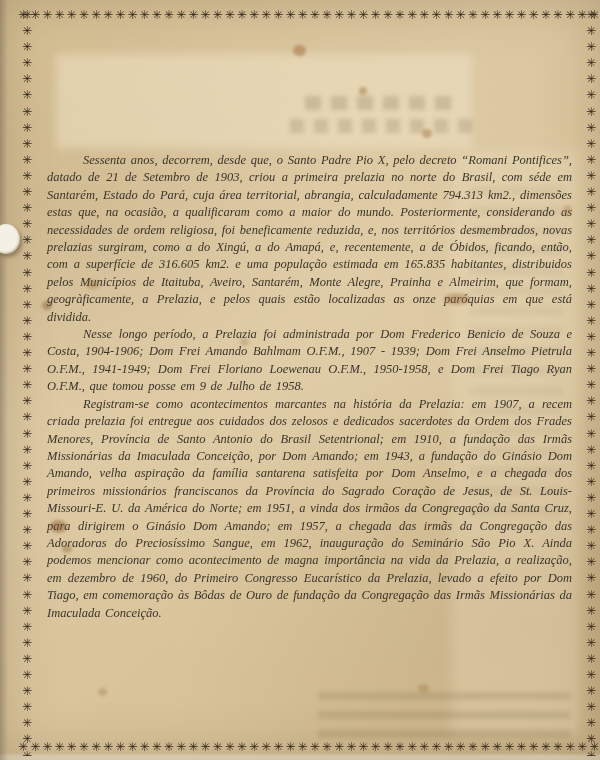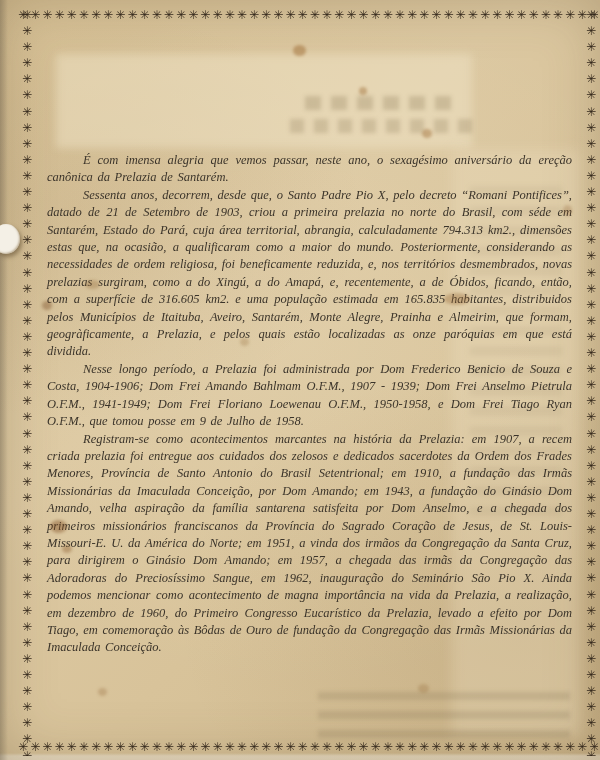--- a/index.html
+++ b/index.html
@@ -94,21 +94,20 @@
   <div class="ghost g-right-col"></div>
   <div class="ghost g-bottom"></div>
 
   <div class="border-strip border-h border-top">✳✳✳✳✳✳✳✳✳✳✳✳✳✳✳✳✳✳✳✳✳✳✳✳✳✳✳✳✳✳✳✳✳✳✳✳✳✳✳✳✳✳✳✳✳✳✳✳✳✳✳✳✳✳✳✳✳✳✳✳</div>
   <div class="border-strip border-h border-bottom">✳✳✳✳✳✳✳✳✳✳✳✳✳✳✳✳✳✳✳✳✳✳✳✳✳✳✳✳✳✳✳✳✳✳✳✳✳✳✳✳✳✳✳✳✳✳✳✳✳✳✳✳✳✳✳✳✳✳✳✳</div>
   <div class="border-strip border-v border-left">✳✳✳✳✳✳✳✳✳✳✳✳✳✳✳✳✳✳✳✳✳✳✳✳✳✳✳✳✳✳✳✳✳✳✳✳✳✳✳✳✳✳✳✳✳✳✳✳✳✳✳✳✳✳✳✳✳✳✳✳</div>
   <div class="border-strip border-v border-right">✳✳✳✳✳✳✳✳✳✳✳✳✳✳✳✳✳✳✳✳✳✳✳✳✳✳✳✳✳✳✳✳✳✳✳✳✳✳✳✳✳✳✳✳✳✳✳✳✳✳✳✳✳✳✳✳✳✳✳✳</div>
 
 
   <div class="body">
-    <p>É com imensa alegria que vemos passar, neste ano, o sexagésimo aniversário da ereção canônica da Prelazia de Santarém.</p>
     <p>Sessenta anos, decorrem, desde que, o Santo Padre Pio X, pelo decreto “Romani Pontifices”, datado de 21 de Setembro de 1903, criou a primeira prelazia no norte do Brasil, com séde em Santarém, Estado do Pará, cuja área territorial, abrangia, calculadamente 794.313 km2., dimensões estas que, na ocasião, a qualificaram como a maior do mundo. Posteriormente, considerando as necessidades de ordem religiosa, foi beneficamente reduzida, e, nos territórios desmembrados, novas prelazias surgiram, como a do Xingú, a do Amapá, e, recentemente, a de Óbidos, ficando, então, com a superfície de 316.605 km2. e uma população estimada em 165.835 habitantes, distribuidos pelos Municípios de Itaituba, Aveiro, Santarém, Monte Alegre, Prainha e Almeirim, que formam, geogràficamente, a Prelazia, e pelos quais estão localizadas as onze paróquias em que está dividida.</p>
     <p>Nesse longo período, a Prelazia foi administrada por Dom Frederico Benicio de Souza e Costa, 1904-1906; Dom Frei Amando Bahlmam O.F.M., 1907 - 1939; Dom Frei Anselmo Pietrula O.F.M., 1941-1949; Dom Frei Floriano Loewenau O.F.M., 1950-1958, e Dom Frei Tiago Ryan O.F.M., que tomou posse em 9 de Julho de 1958.</p>
     <p>Registram-se como acontecimentos marcantes na história da Prelazia: em 1907, a recem criada prelazia foi entregue aos cuidados dos zelosos e dedicados sacerdotes da Ordem dos Frades Menores, Província de Santo Antonio do Brasil Setentrional; em 1910, a fundação das Irmãs Missionárias da Imaculada Conceição, por Dom Amando; em 1943, a fundação do Ginásio Dom Amando, velha aspiração da família santarena satisfeita por Dom Anselmo, e a chegada dos primeiros missionários franciscanos da Província do Sagrado Coração de Jesus, de St. Louis-Missouri-E. U. da América do Norte; em 1951, a vinda dos irmãos da Congregação da Santa Cruz, para dirigirem o Ginásio Dom Amando; em 1957, a chegada das irmãs da Congregação das Adoradoras do Preciosíssimo Sangue, em 1962, inauguração do Seminário São Pio X.  Ainda podemos mencionar como acontecimento de magna importância na vida da Prelazia, a realização, em dezembro de 1960, do Primeiro Congresso Eucarístico da Prelazia, levado a efeito por Dom Tiago, em comemoração às Bôdas de Ouro de fundação da Congregação das Irmãs Missionárias da Imaculada Conceição.</p>
   </div>
 
   <div class="stain s1"></div>
   <div class="stain s2"></div>
   <div class="stain s3"></div>
   <div class="stain s4"></div>
   <div class="stain s5"></div>

